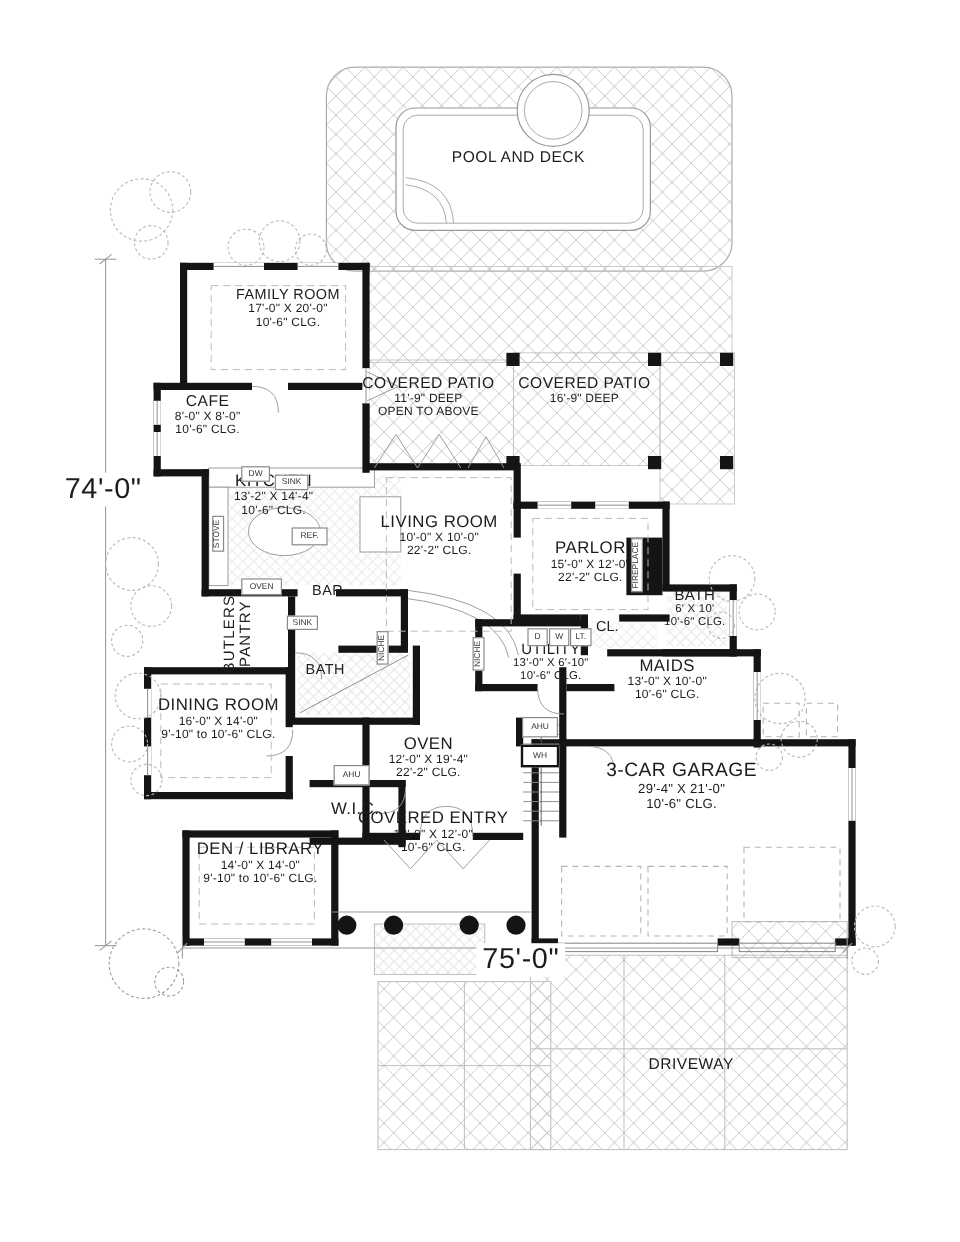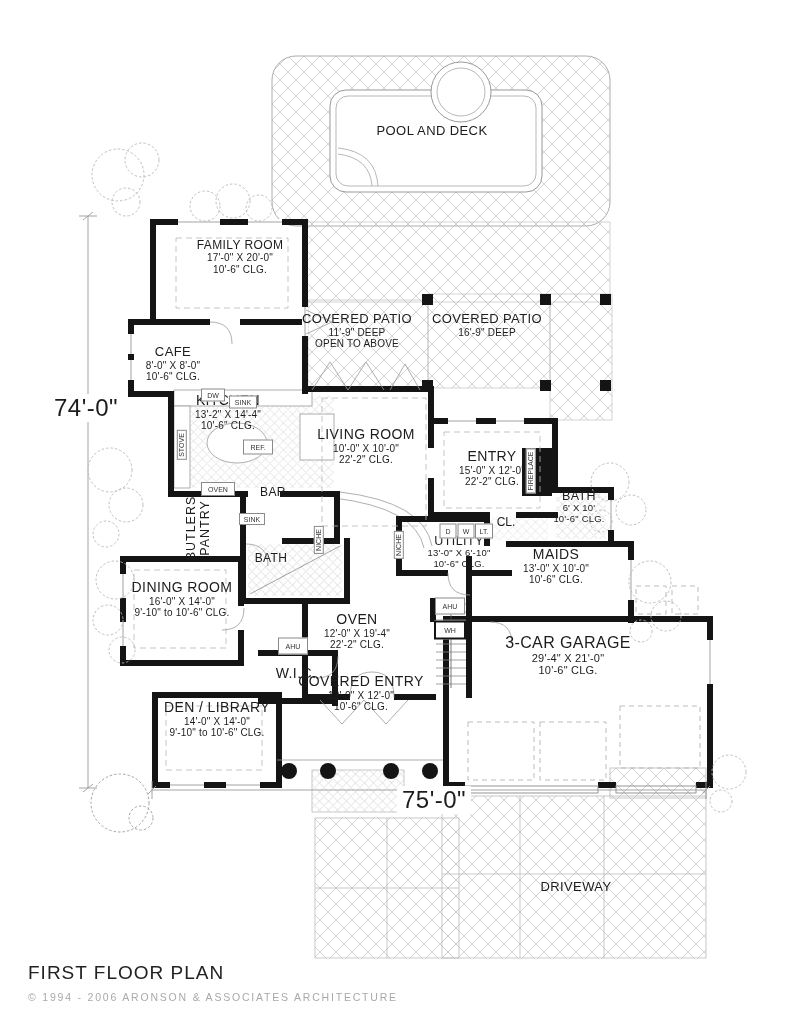--- a/index.html
+++ b/index.html
@@ -303,21 +303,21 @@
 <div class="lbl fs13" style="left:432px;top:124px">
   <span class="nm">POOL AND DECK</span>
 </div>
 
 <div class="lbl fs15" style="left:240px;top:239px">
   <span class="nm">FAMILY ROOM</span>
   <span class="sz">17'-0" X 20'-0"</span>
   <span class="cl2">10'-6" CLG.</span>
 </div>
 
-<div class="lbl fs13" style="left:173px;top:345px">
+<div class="lbl fs13" style="left:173px;top:327px">
   <span class="nm">CAFE</span>
   <span class="sz">8'-0" X 8'-0"</span>
   <span class="cl2">10'-6" CLG.</span>
 </div>
 
 <div class="lbl fs13" style="left:357px;top:312px">
   <span class="nm">COVERED PATIO</span>
   <span class="sz">11'-9" DEEP</span>
   <span class="cl2">OPEN TO ABOVE</span>
 </div>
@@ -333,21 +333,21 @@
   <span class="cl2">10'-6" CLG.</span>
 </div>
 
 <div class="lbl fs14" style="left:366px;top:427px">
   <span class="nm">LIVING ROOM</span>
   <span class="sz">10'-0" X 10'-0"</span>
   <span class="cl2">22'-2" CLG.</span>
 </div>
 
 <div class="lbl fs14" style="left:492px;top:449px">
-  <span class="nm">ENTRY</span>
+  <span class="nm">PARLOR</span>
   <span class="sz">15'-0" X 12'-0"</span>
   <span class="cl2">22'-2" CLG.</span>
 </div>
 
 <div class="lbl fs125 s95" style="left:579px;top:489px">
   <span class="nm">BATH</span>
   <span class="sz">6' X 10'</span>
   <span class="cl2">10'-6" CLG.</span>
 </div>
 
@@ -456,18 +456,14 @@
       <span>WH</span>
     </div>
 
 <div class="dim" style="left:86px;top:394px">
   <span>74'-0"</span>
 </div>
 <div class="dim" style="left:434px;top:786px">
   <span>75'-0"</span>
 </div>
 
-<div class="titleblock">
-  <div class="t1">FIRST FLOOR PLAN</div>
-  <div class="t2">© 1994 - 2006 ARONSON &amp; ASSOCIATES ARCHITECTURE</div>
-</div>
 
 </div>
 
 </body></html>

